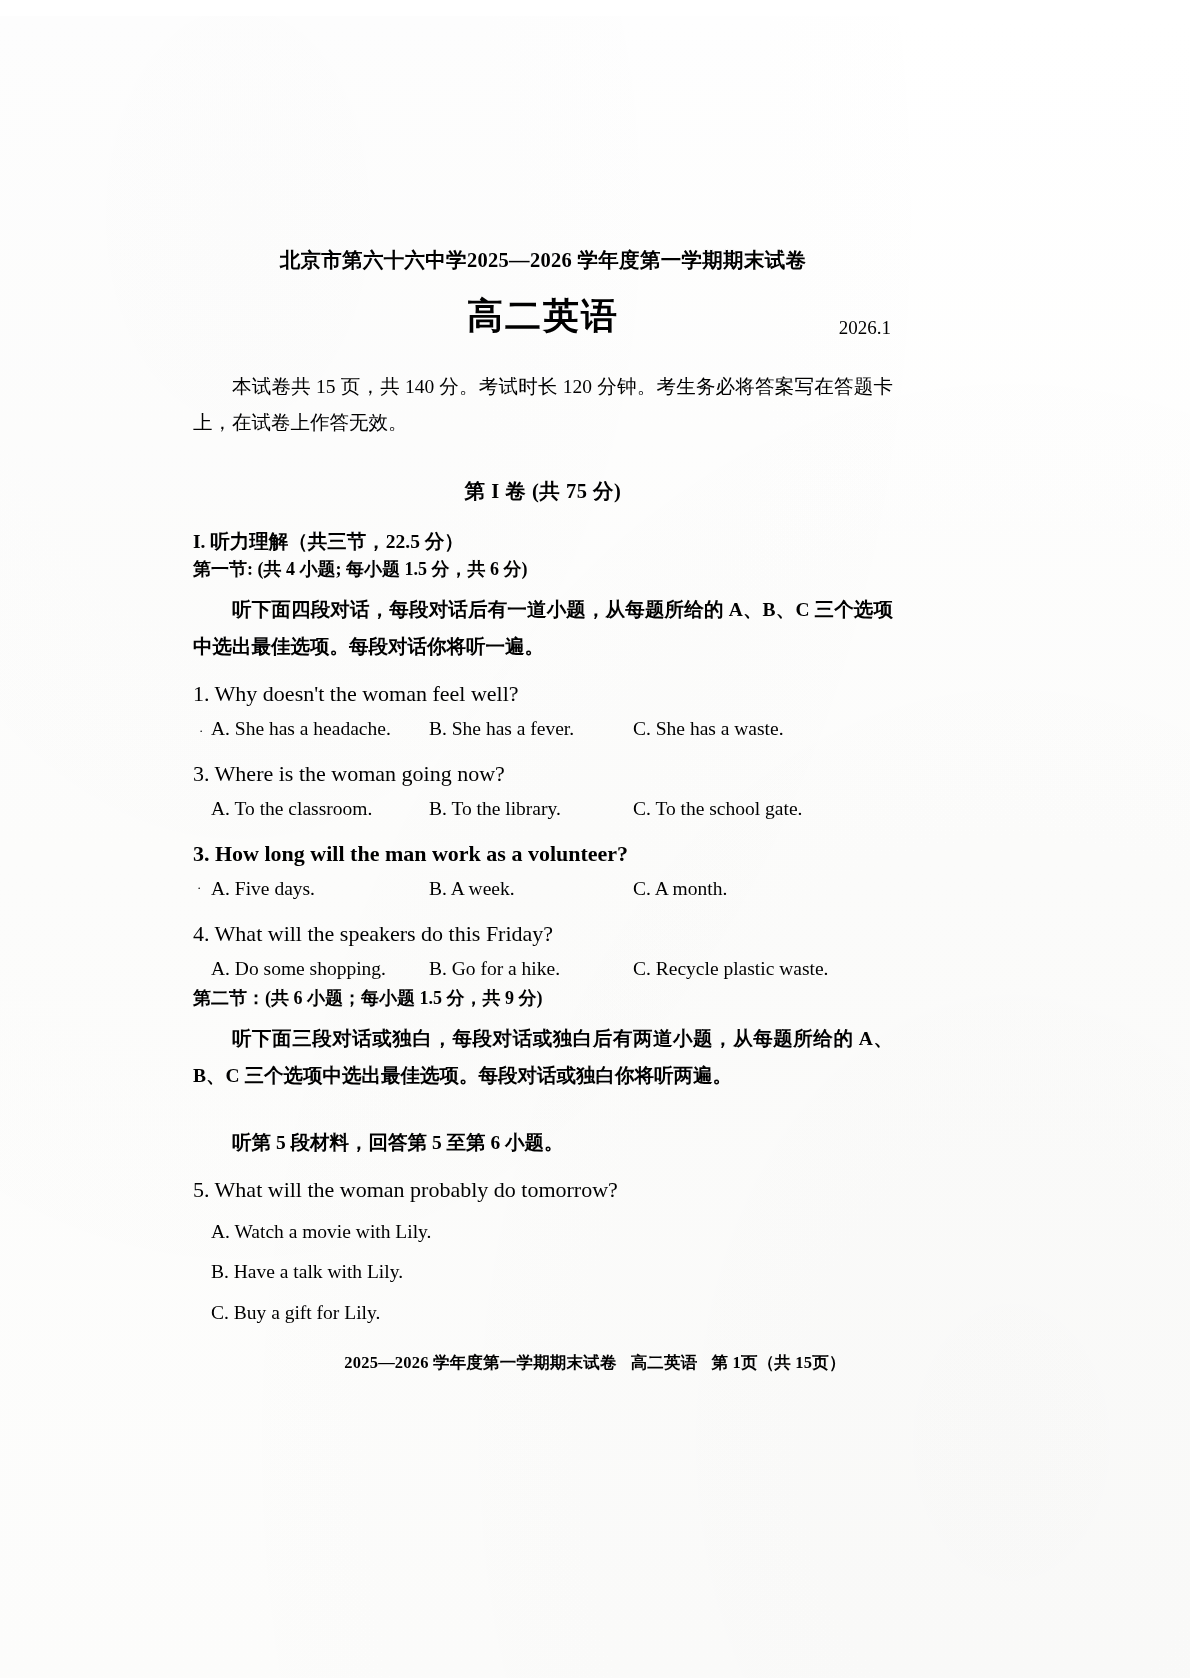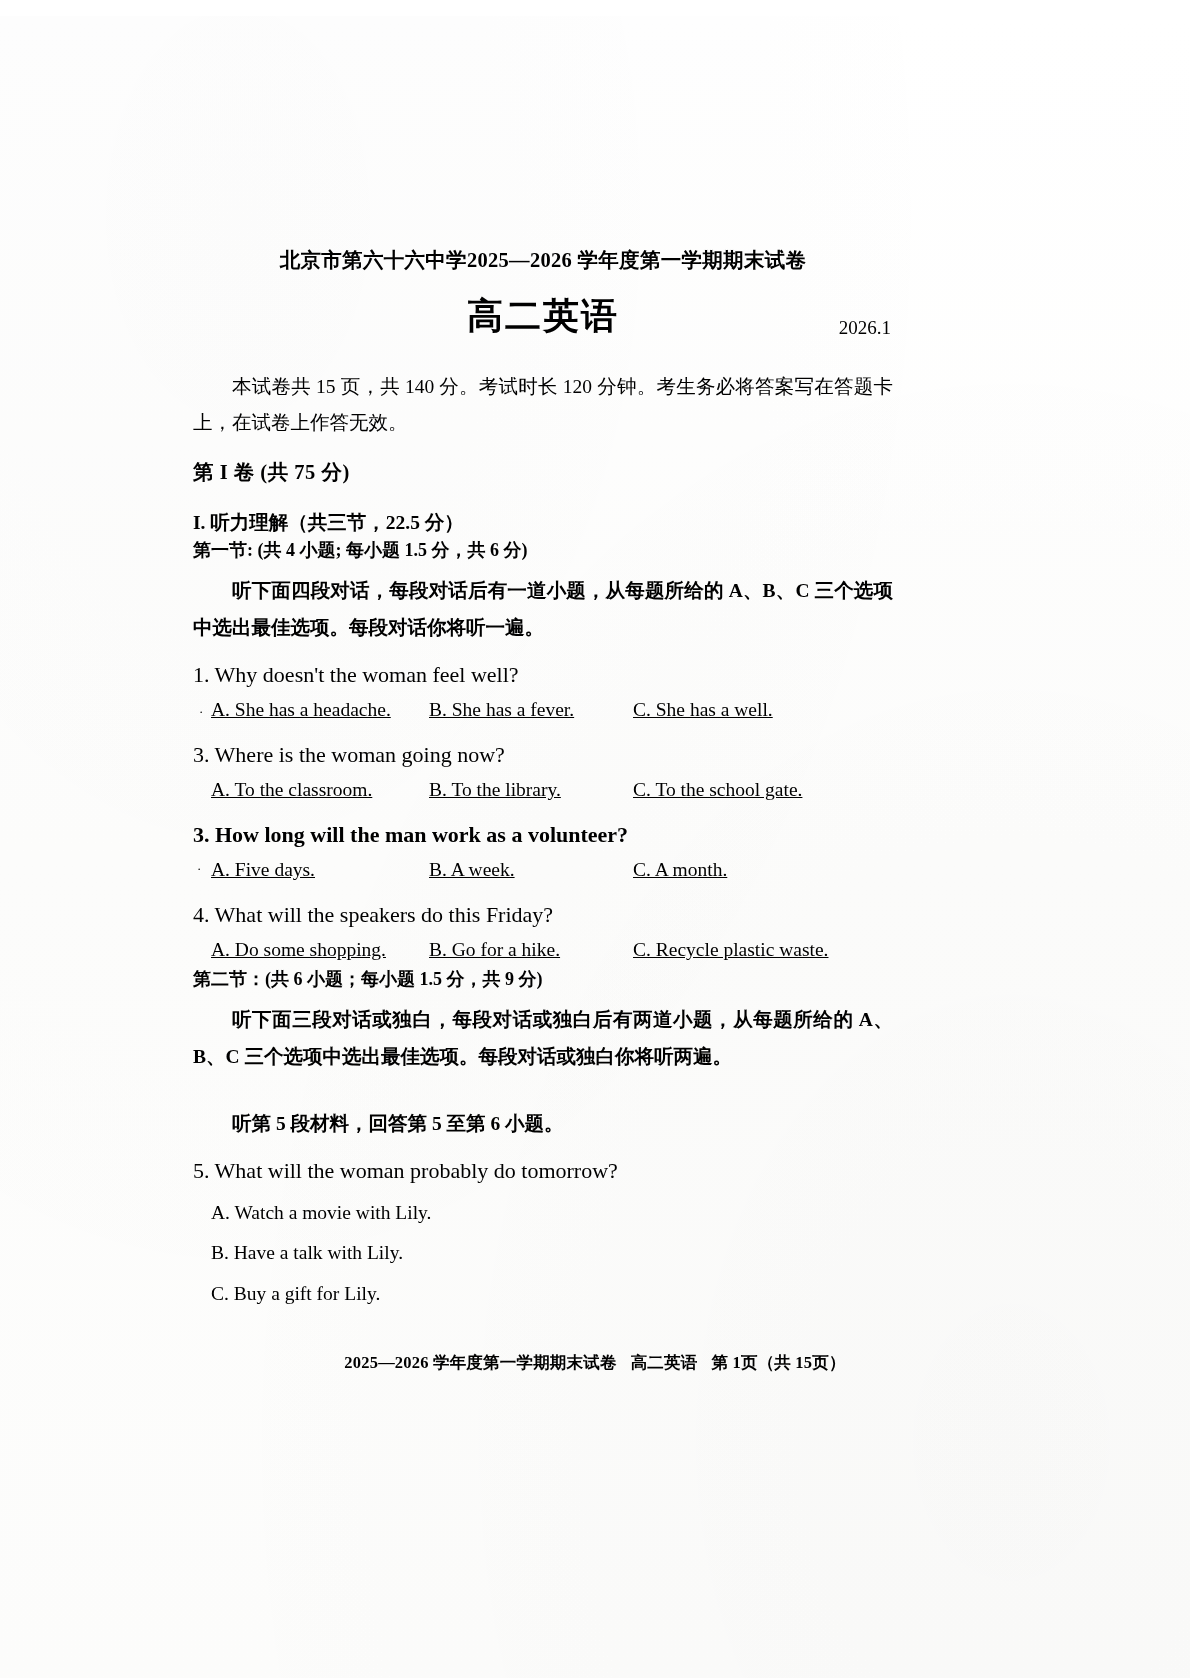--- a/index.html
+++ b/index.html
@@ -71,24 +71,24 @@
 
   .intro {
     margin-top: 26px;
     font-size: 19.5px;
     line-height: 1.85;
     text-indent: 2em;
     text-align: justify;
   }
 
   .section-banner {
-    text-align: left;
+    text-align: center;
     font-weight: bold;
     font-size: 20.5px;
-    margin-top: 17px;
+    margin-top: 36px;
     letter-spacing: 0.5px;
   }
 
   .part-title {
     font-size: 19.5px;
     font-weight: bold;
     margin-top: 22px;
     line-height: 1.5;
   }
   .sub-part {
@@ -120,21 +120,20 @@
   }
   .q-options {
     margin-top: 8px;
     position: relative;
     height: 27px;
     font-size: 19.5px;
   }
   .opt {
     position: absolute;
     white-space: nowrap;
-    text-decoration: underline;
   }
   .opt-a { left: 18px; }
   .opt-b { left: 236px; text-align: center; }
   .opt-c { left: 440px; }
 
   .q-options.stacked {
     position: static;
     height: auto;
   }
   .opt-line {
@@ -190,21 +189,21 @@
 
     <div class="sub-part">第一节: (共 4 小题; 每小题 1.5 分，共 6 分)</div>
 
     <div class="directions">听下面四段对话，每段对话后有一道小题，从每题所给的 A、B、C 三个选项中选出最佳选项。每段对话你将听一遍。</div>
 
     <div class="q-stem">1. Why doesn't the woman feel well?</div>
     <div class="q-options">
       <span class="tickmark" style="left:6px; top:6px;">·</span>
       <span class="opt opt-a">A. She has a headache.</span>
       <span class="opt opt-b">B. She has a fever.</span>
-      <span class="opt opt-c">C. She has a well.</span>
+      <span class="opt opt-c">C. She has a waste.</span>
     </div>
 
     <div class="q-stem">3. Where is the woman going now?</div>
     <div class="q-options">
       <span class="opt opt-a">A. To the classroom.</span>
       <span class="opt opt-b">B. To the library.</span>
       <span class="opt opt-c">C. To the school gate.</span>
     </div>
 
     <div class="q-stem bold-q">3. How long will the man work as a volunteer?</div>

